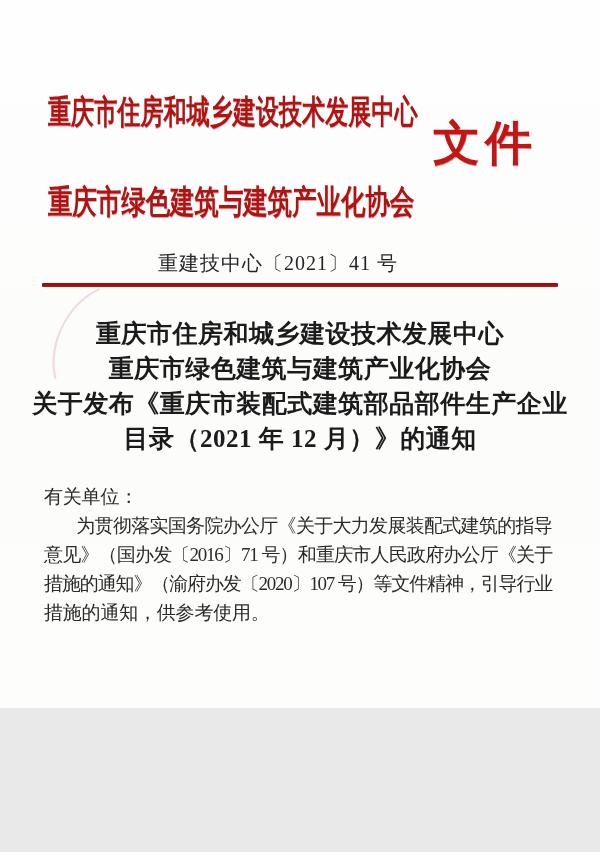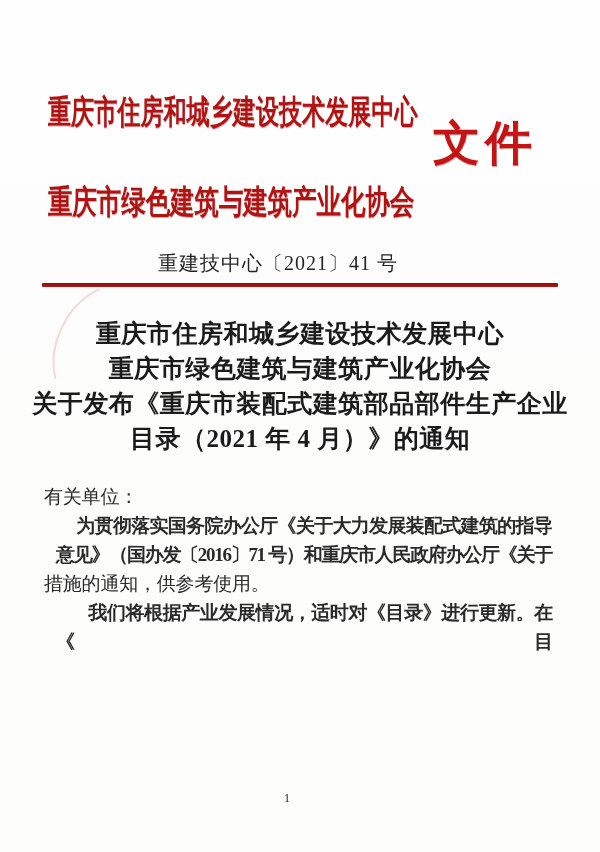--- a/index.html
+++ b/index.html
@@ -1,19 +1,19 @@
 <!DOCTYPE html>
 <html><head>
 <meta charset="utf-8">
 <style>
   html, body { margin: 0; padding: 0; background: #e9e9e9; }
   .page {
     position: relative;
     width: 600px;
-    height: 852px;
+    height: 708px;
     margin: 0 auto;
     background: linear-gradient(180deg, #fefefe 0%, #fcfcfb 55%, #fdfdfc 100%);
     overflow: hidden;
     font-family: "Liberation Serif", "DejaVu Serif", serif;
     color: #262626;
   }
 
   
   .org-line {
     position: absolute;
@@ -102,23 +102,22 @@
     height: 29px;
     white-space: nowrap;
     letter-spacing: -0.2px;
   }
   .jfull {
     white-space: normal;
     text-align: justify;
     text-align-last: justify;
     text-justify: inter-character;
     letter-spacing: -0.8px;
-    font-weight: bold;
   }
-  .tight { letter-spacing: -1.3px; margin-left: 12px; }
+  .tight { letter-spacing: -1.3px; }
   .ind { text-indent: 1.7em; }
 
   .page-num {
     position: absolute;
     top: 790px;
     left: 0;
     width: 100%;
     text-align: center;
     transform: translateX(-13px);
     font-size: 13px;
@@ -136,32 +135,30 @@
 
   <div class="doc-no">重建技中心〔2021〕41 号</div>
 
   <div class="red-rule"></div>
   <div class="stamp-arc"></div>
 
   <div class="title-block">
     <div class="title-line">重庆市住房和城乡建设技术发展中心</div>
     <div class="title-line">重庆市绿色建筑与建筑产业化协会</div>
     <div class="title-line">关于发布《重庆市装配式建筑部品部件生产企业</div>
-    <div class="title-line">目录（2021 年 4 月）》的通知</div>
+    <div class="title-line">目录（2021 年 12 月）》的通知</div>
   </div>
 
   <div class="body-block">
     <div class="bline">有关单位：</div>
 
     <div>
       <div class="bline jfull ind">为贯彻落实国务院办公厅《关于大力发展装配式建筑的指导</div>
       <div class="bline jfull tight">意见》（国办发〔2016〕71 号）和重庆市人民政府办公厅《关于</div>
+      <div class="bline jfull tight">措施的通知》（渝府办发〔2020〕107 号）等文件精神，引导行业</div>
       <div class="bline">措施的通知，供参考使用。</div>
     </div>
 
-    <div>
-      <div class="bline jfull tight ind">我们将根据产业发展情况，适时对《目录》进行更新。在《目</div>
-    </div>
   </div>
 
   <div class="page-num">1</div>
 
 </div>
 
 </body></html>

